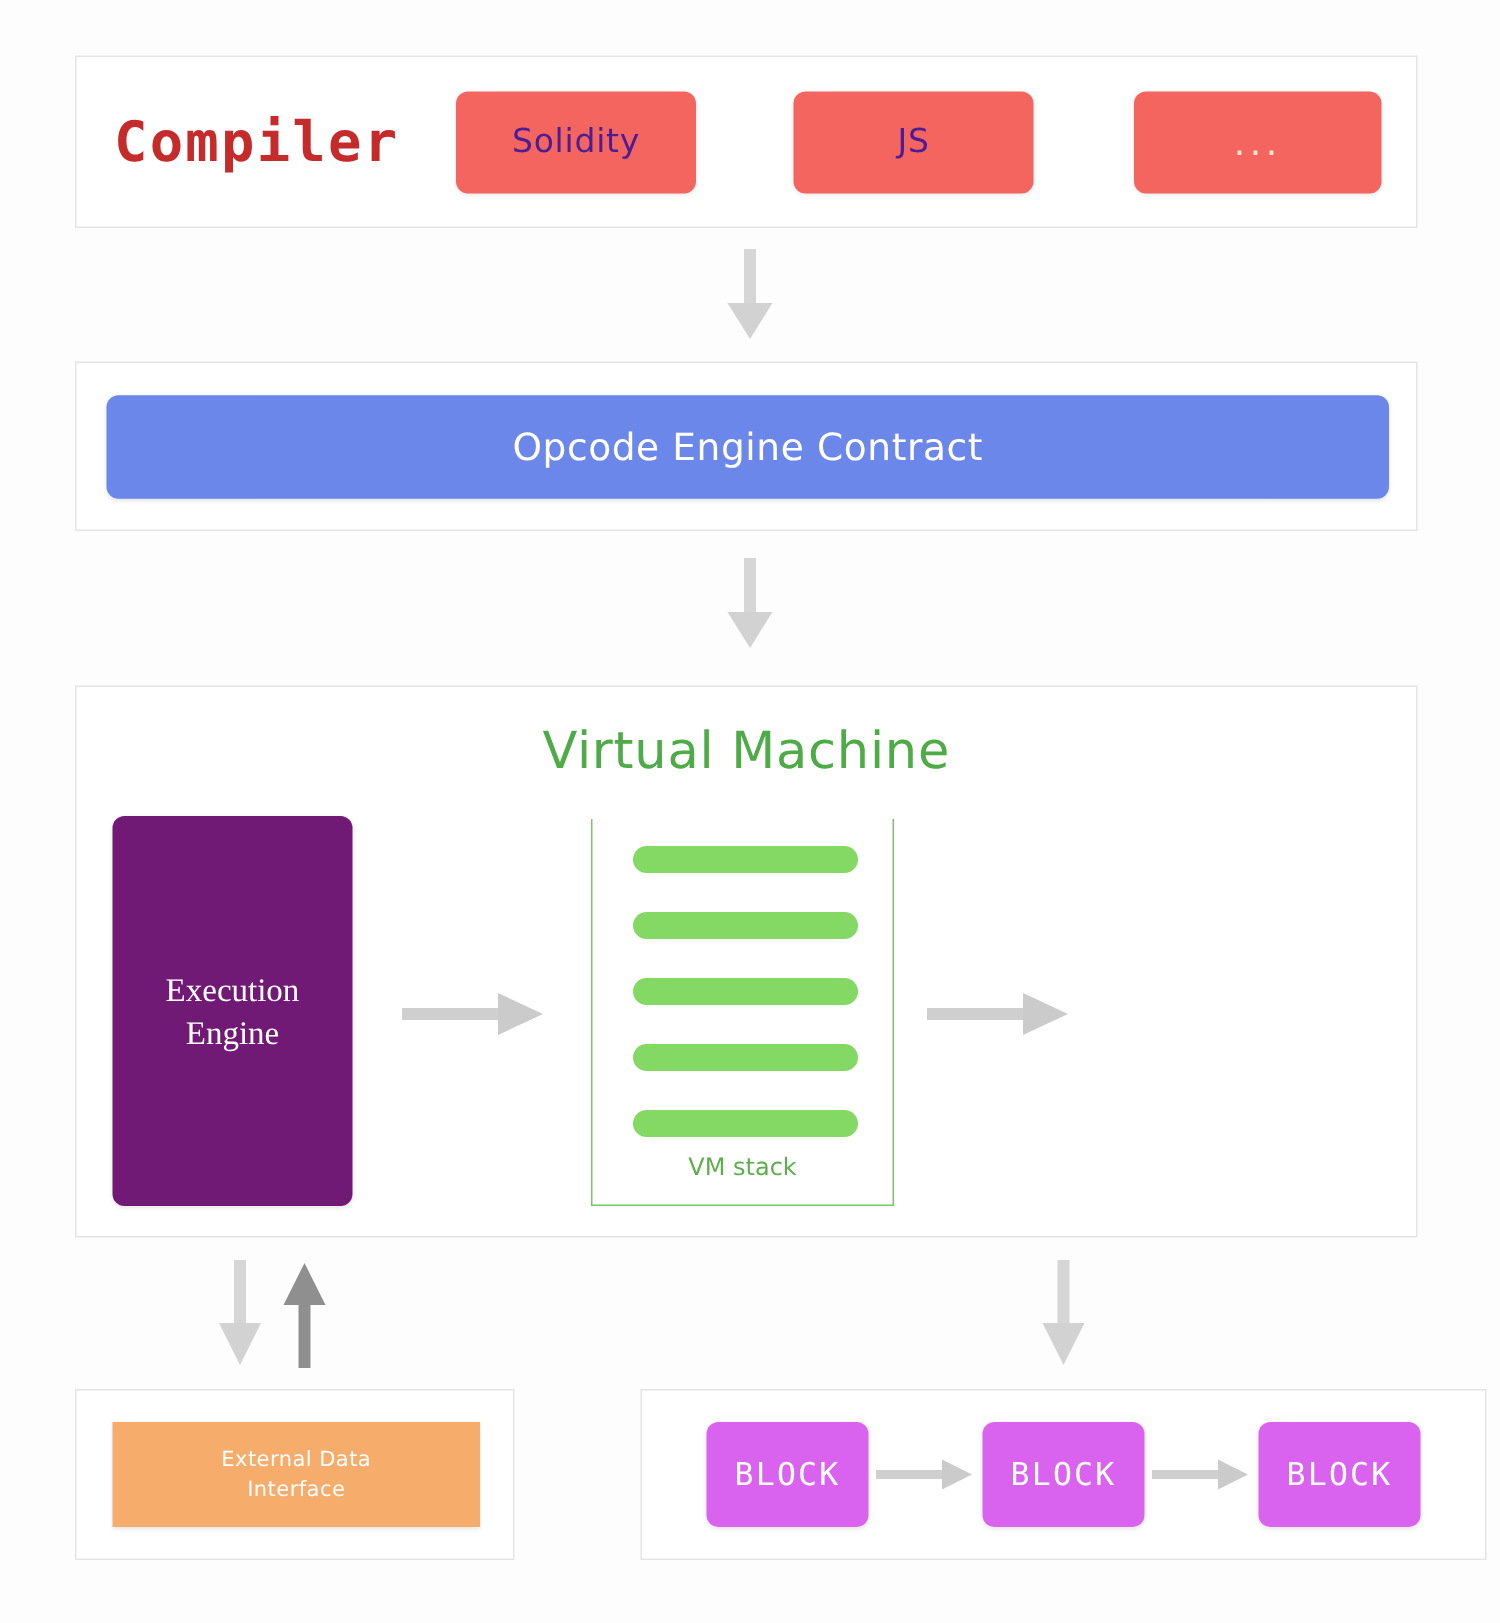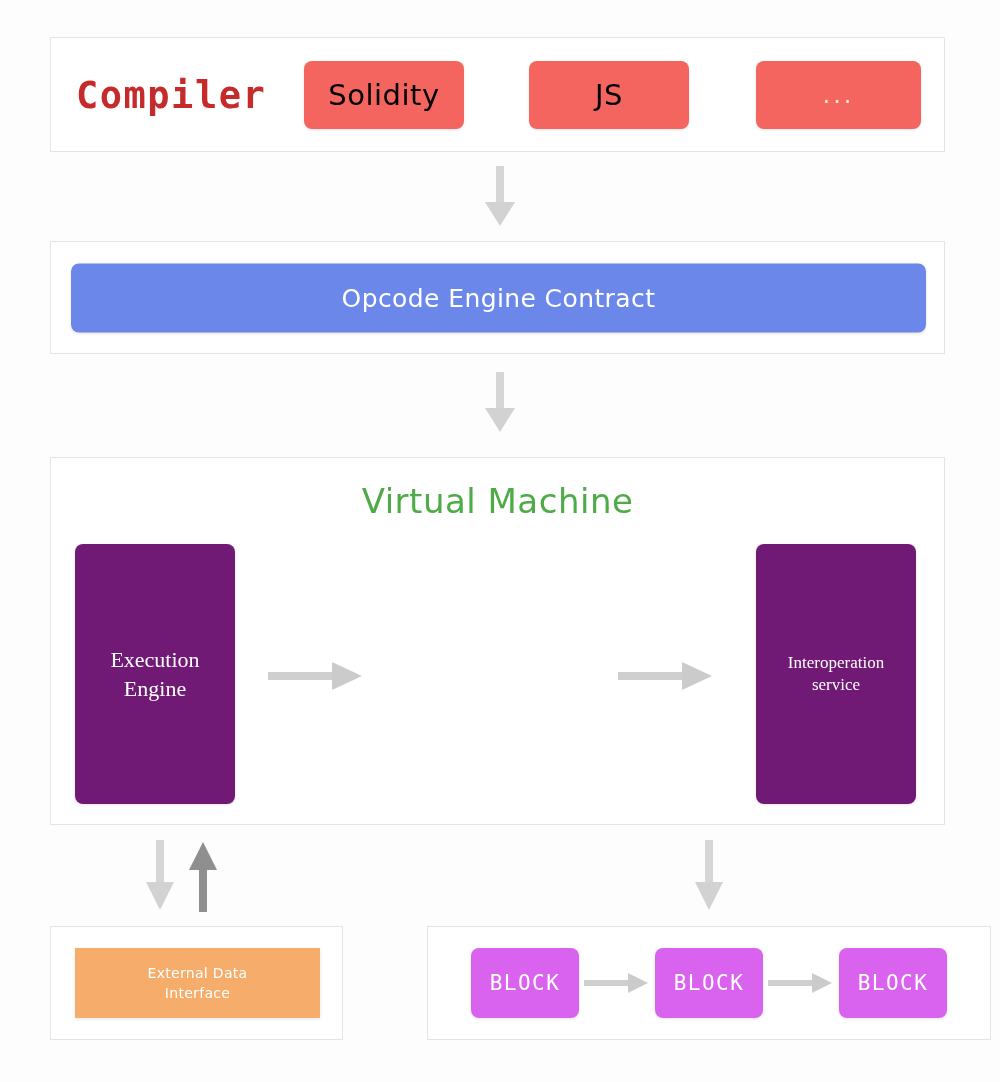--- a/index.html
+++ b/index.html
@@ -49,25 +49,25 @@
     font-family: "DejaVu Sans Mono", "Liberation Mono", monospace;
     white-space: nowrap;
   }
   .lang-chip {
     position: absolute;
     top: 50%;
     transform: translateY(-50%);
     height: 68px;
     border-radius: 8px;
     background: #f4655f;
-    color: #000000;
-    display: flex;
-    align-items: center;
-    justify-content: center;
-    font-size: 29px;
+    color: #4c1d95;
+    display: flex;
+    align-items: center;
+    justify-content: center;
+    font-size: 22px;
     letter-spacing: 0.5px;
     box-shadow: 0 1px 3px rgba(0,0,0,0.10);
     box-sizing: border-box;
   }
   #chip-solidity { left: 253px;  width: 160px; }
   #chip-js       { left: 478px;  width: 160px; }
   #chip-more     { left: 705px;  width: 165px; font-size: 24px; letter-spacing: 3px; color:#ffe9cf; }
 
   
   #panel-opcode {
@@ -267,27 +267,29 @@
 
     <div class="vm-title">Virtual Machine</div>
 
     <div class="green-card" id="card-exec">
       <div>
         <div>Execution</div>
         <div>Engine</div>
       </div>
     </div>
 
-
-    <div class="green-card" id="card-interop">
-      <div>
-        <div>Interoperation</div>
-        <div>service</div>
-      </div>
+    <div id="vm-stack">
+      <div class="stack-bar s0"></div>
+      <div class="stack-bar s1"></div>
+      <div class="stack-bar s2"></div>
+      <div class="stack-bar s3"></div>
+      <div class="stack-bar s4"></div>
+      <div class="stack-label">VM stack</div>
     </div>
+
   </div>
 
   <div class="arrow" id="arrow-exec-stack">
     <svg width="96" height="34" viewBox="0 0 96 34" aria-hidden="true">
       <rect x="0" y="13" width="66" height="8" fill="#cfcfcf"></rect>
       <polygon points="94,17 64,3 64,31" fill="#cbcbcb"></polygon>
     </svg>
   </div>
 
   <div class="arrow" id="arrow-stack-interop">

